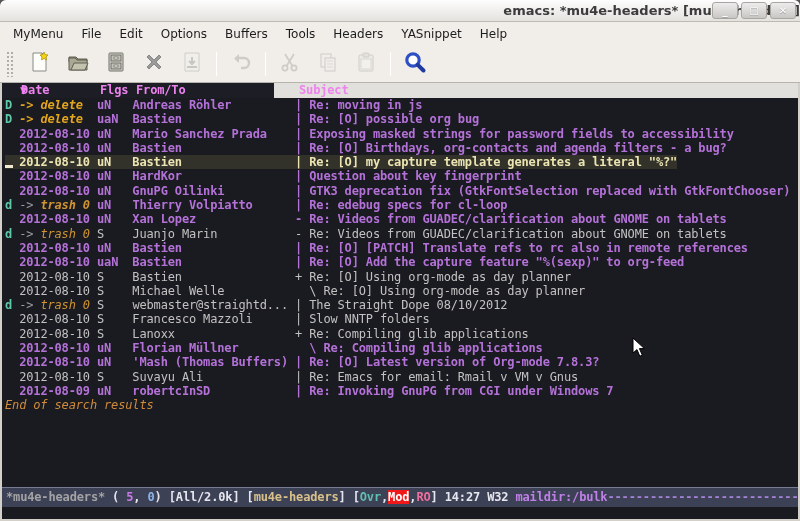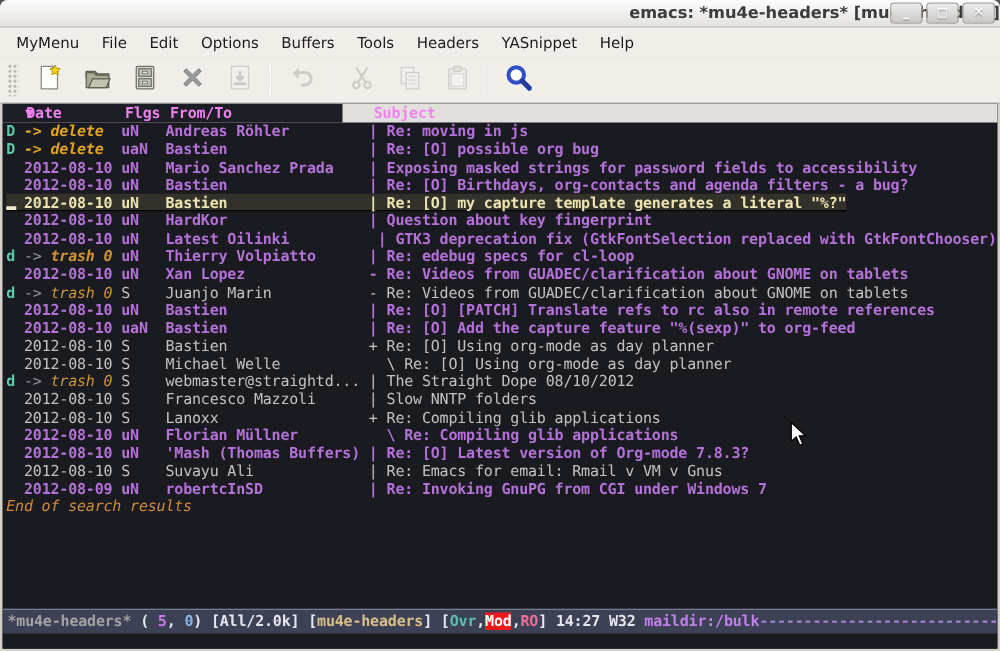--- a/index.html
+++ b/index.html
@@ -62,21 +62,21 @@
   .row-line { white-space:pre; }
   .f-unread { color:#b472d8; font-weight:bold; }
   .f-read   { color:#c2c2c2; }
   .f-mark   { color:#5ec9a8; font-weight:bold; }
   .f-arrow-delete { color:#e2a51e; font-style:italic; font-weight:bold; }
   .f-tgt-delete   { color:#e2a51e; font-style:italic; font-weight:bold; }
   .f-arrow-trash  { color:#9a9aa5; }
   .f-tgt-trash    { color:#cf9433; font-style:italic; }
   .f-tgt-trash.bold { font-weight:bold; }
   .row.current .row-line {
-    background:#32322b; text-decoration:underline; text-underline-offset:2px;
+    background:#32322b; text-underline-offset:2px;
   }
   .row.current .row-line span { color:#ece5b2 !important; font-weight:bold; font-style:normal; }
   .cursor-block {
     position:absolute; left:3px; bottom:1px; width:8px; height:3px; background:#f0ead0;
   }
   .footer-line {
     height:14.3px; line-height:14.3px; font-size:12px; letter-spacing:-0.15px;
     color:#d08c3c; font-style:italic; padding-left:3px; white-space:pre; flex:none;
   }
   
@@ -213,21 +213,21 @@
       <span class="hcol" style="left:297px">Subject</span>
     </div>
 
     <div class="rows" id="rows">
         <div class="row"><span class="row-line"><span class="f-mark">D </span><span class="f-arrow-delete">-&gt; </span><span class="f-tgt-delete bold">delete  </span><span class="f-unread">uN   </span><span class="f-unread">Andreas Röhler         </span><span class="f-unread">| Re: moving in js</span></span></div>
         <div class="row"><span class="row-line"><span class="f-mark">D </span><span class="f-arrow-delete">-&gt; </span><span class="f-tgt-delete bold">delete  </span><span class="f-unread">uaN  </span><span class="f-unread">Bastien                </span><span class="f-unread">| Re: [O] possible org bug</span></span></div>
         <div class="row"><span class="row-line"><span class="f-mark">  </span><span class="f-unread">2012-08-10 </span><span class="f-unread">uN   </span><span class="f-unread">Mario Sanchez Prada    </span><span class="f-unread">| Exposing masked strings for password fields to accessibility</span></span></div>
         <div class="row"><span class="row-line"><span class="f-mark">  </span><span class="f-unread">2012-08-10 </span><span class="f-unread">uN   </span><span class="f-unread">Bastien                </span><span class="f-unread">| Re: [O] Birthdays, org-contacts and agenda filters - a bug?</span></span></div>
         <div class="row current"><span class="row-line"><span class="f-mark">  </span><span class="f-unread">2012-08-10 </span><span class="f-unread">uN   </span><span class="f-unread">Bastien                </span><span class="f-unread">| Re: [O] my capture template generates a literal "%?"</span></span><div class="cursor-block"></div></div>
         <div class="row"><span class="row-line"><span class="f-mark">  </span><span class="f-unread">2012-08-10 </span><span class="f-unread">uN   </span><span class="f-unread">HardKor                </span><span class="f-unread">| Question about key fingerprint</span></span></div>
-        <div class="row"><span class="row-line"><span class="f-mark">  </span><span class="f-unread">2012-08-10 </span><span class="f-unread">uN   </span><span class="f-unread">Latest Oilinki          </span><span class="f-unread">| GTK3 deprecation fix (GtkFontSelection replaced with GtkFontChooser)</span></span></div>
+        <div class="row"><span class="row-line"><span class="f-mark">  </span><span class="f-unread">2012-08-10 </span><span class="f-unread">uN   </span><span class="f-unread">GnuPG Oilinki          </span><span class="f-unread">| GTK3 deprecation fix (GtkFontSelection replaced with GtkFontChooser)</span></span></div>
         <div class="row"><span class="row-line"><span class="f-mark">d </span><span class="f-arrow-trash">-&gt; </span><span class="f-tgt-trash bold">trash 0 </span><span class="f-unread">uN   </span><span class="f-unread">Thierry Volpiatto      </span><span class="f-unread">| Re: edebug specs for cl-loop</span></span></div>
         <div class="row"><span class="row-line"><span class="f-mark">  </span><span class="f-unread">2012-08-10 </span><span class="f-unread">uN   </span><span class="f-unread">Xan Lopez              </span><span class="f-unread">- Re: Videos from GUADEC/clarification about GNOME on tablets</span></span></div>
         <div class="row"><span class="row-line"><span class="f-mark">d </span><span class="f-arrow-trash">-&gt; </span><span class="f-tgt-trash">trash 0 </span><span class="f-read">S    </span><span class="f-read">Juanjo Marin           </span><span class="f-read">- Re: Videos from GUADEC/clarification about GNOME on tablets</span></span></div>
         <div class="row"><span class="row-line"><span class="f-mark">  </span><span class="f-unread">2012-08-10 </span><span class="f-unread">uN   </span><span class="f-unread">Bastien                </span><span class="f-unread">| Re: [O] [PATCH] Translate refs to rc also in remote references</span></span></div>
         <div class="row"><span class="row-line"><span class="f-mark">  </span><span class="f-unread">2012-08-10 </span><span class="f-unread">uaN  </span><span class="f-unread">Bastien                </span><span class="f-unread">| Re: [O] Add the capture feature "%(sexp)" to org-feed</span></span></div>
         <div class="row"><span class="row-line"><span class="f-mark">  </span><span class="f-read">2012-08-10 </span><span class="f-read">S    </span><span class="f-read">Bastien                </span><span class="f-read">+ Re: [O] Using org-mode as day planner</span></span></div>
         <div class="row"><span class="row-line"><span class="f-mark">  </span><span class="f-read">2012-08-10 </span><span class="f-read">S    </span><span class="f-read">Michael Welle          </span><span class="f-read">  \ Re: [O] Using org-mode as day planner</span></span></div>
         <div class="row"><span class="row-line"><span class="f-mark">d </span><span class="f-arrow-trash">-&gt; </span><span class="f-tgt-trash">trash 0 </span><span class="f-read">S    </span><span class="f-read">webmaster@straightd... </span><span class="f-read">| The Straight Dope 08/10/2012</span></span></div>
         <div class="row"><span class="row-line"><span class="f-mark">  </span><span class="f-read">2012-08-10 </span><span class="f-read">S    </span><span class="f-read">Francesco Mazzoli      </span><span class="f-read">| Slow NNTP folders</span></span></div>
         <div class="row"><span class="row-line"><span class="f-mark">  </span><span class="f-read">2012-08-10 </span><span class="f-read">S    </span><span class="f-read">Lanoxx                 </span><span class="f-read">+ Re: Compiling glib applications</span></span></div>

